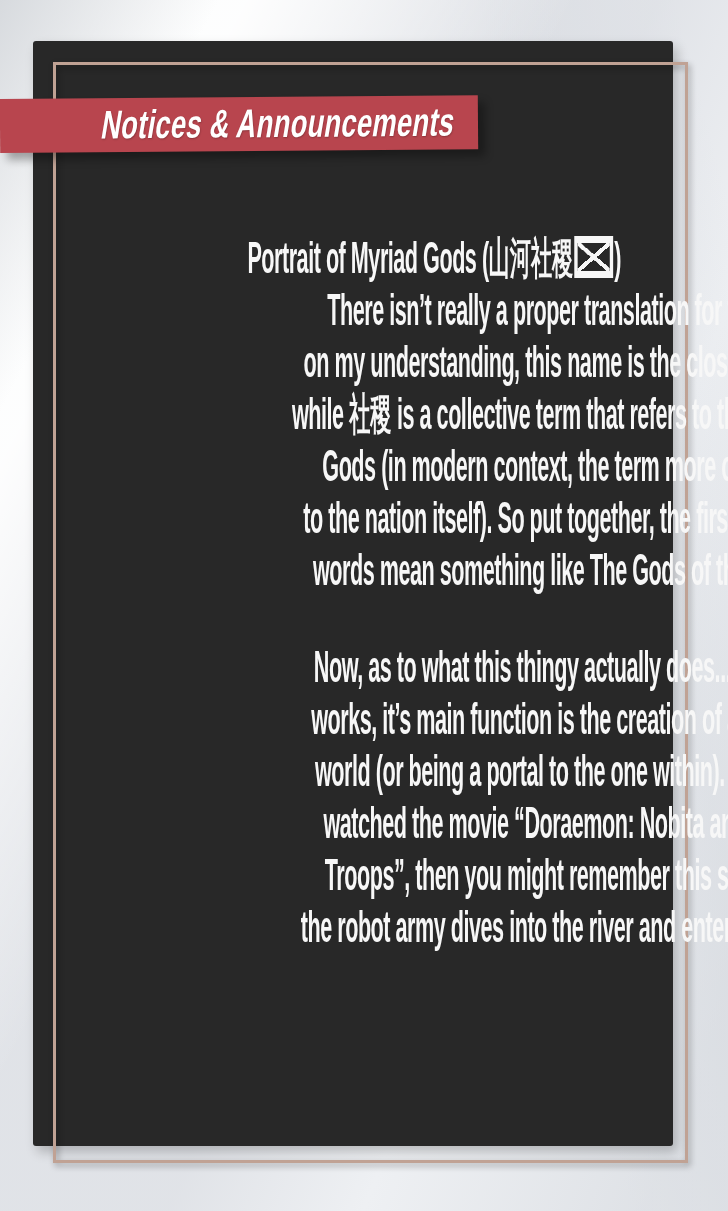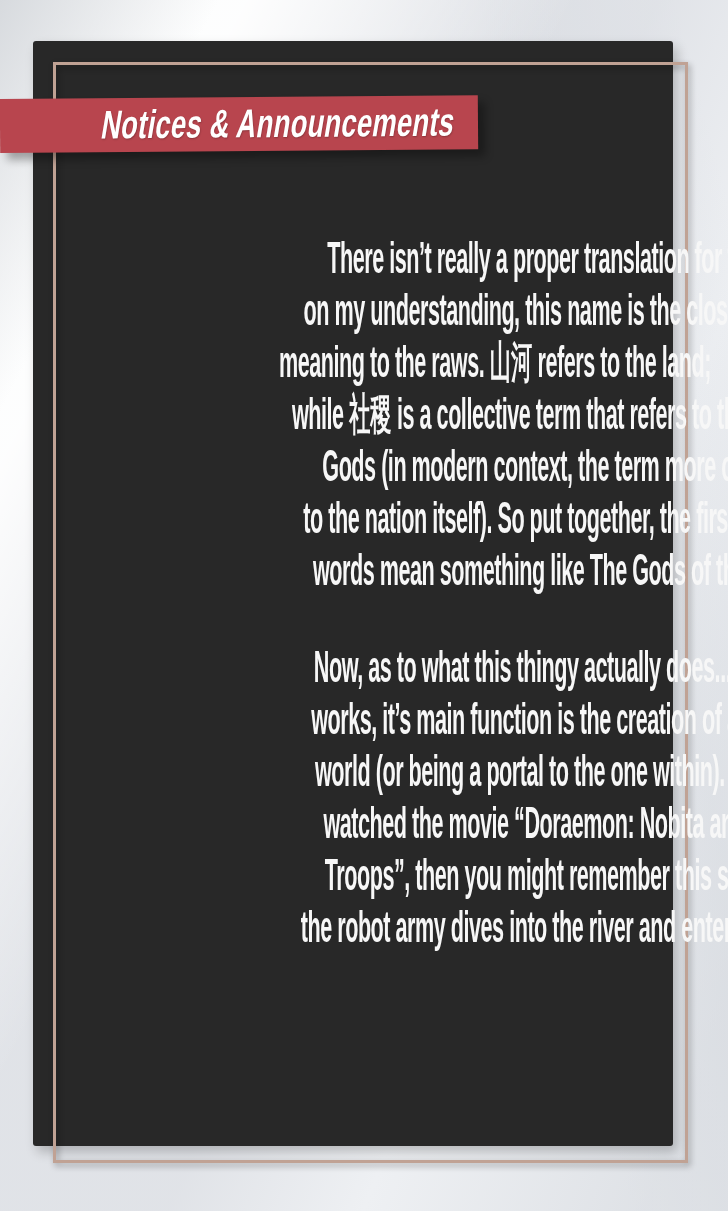--- a/index.html
+++ b/index.html
@@ -103,23 +103,23 @@
 <body>
 
 <div class="screen" style="background-color: rgb(238, 240, 243);">
   <div class="panel" style="background: rgb(40, 40, 40);"></div>
   <div class="frame" style="border-color: rgb(192, 162, 148);"></div>
   <div class="banner" style="background: rgb(184, 69, 78);">
     <span class="banner-label" style="color: rgb(255, 255, 255);">Notices &amp; Announcements</span>
   </div>
   <div class="notice-text" style="color: rgb(247, 247, 247);">
       <div class="para">
+        <div class="line"><span class="line-inner">Portrait of Myriad Gods (<span class="cjk">山河社稷</span><span class="tofu"></span>)</span></div>
         <div class="line"><span class="line-inner">There isn’t really a proper translation for this... Based</span></div>
         <div class="line"><span class="line-inner">on my understanding, this name is the closest in</span></div>
-        <div class="line"><span class="line-inner">meaning to the raws. <span class="cjk">山河</span> refers to the land;</span></div>
         <div class="line"><span class="line-inner">while <span class="cjk">社稷</span> is a collective term that refers to the</span></div>
         <div class="line"><span class="line-inner">Gods (in modern context, the term more often refers</span></div>
         <div class="line"><span class="line-inner">to the nation itself). So put together, the first four</span></div>
         <div class="line"><span class="line-inner">words mean something like The Gods of the Land.</span></div>
       </div>
       <div class="para">
         <div class="line"><span class="line-inner">Now, as to what this thingy actually does... In most</span></div>
         <div class="line"><span class="line-inner">works, it’s main function is the creation of another</span></div>
         <div class="line"><span class="line-inner">world (or being a portal to the one within). If you’ve</span></div>
         <div class="line"><span class="line-inner">watched the movie “Doraemon: Nobita and the Steel</span></div>

